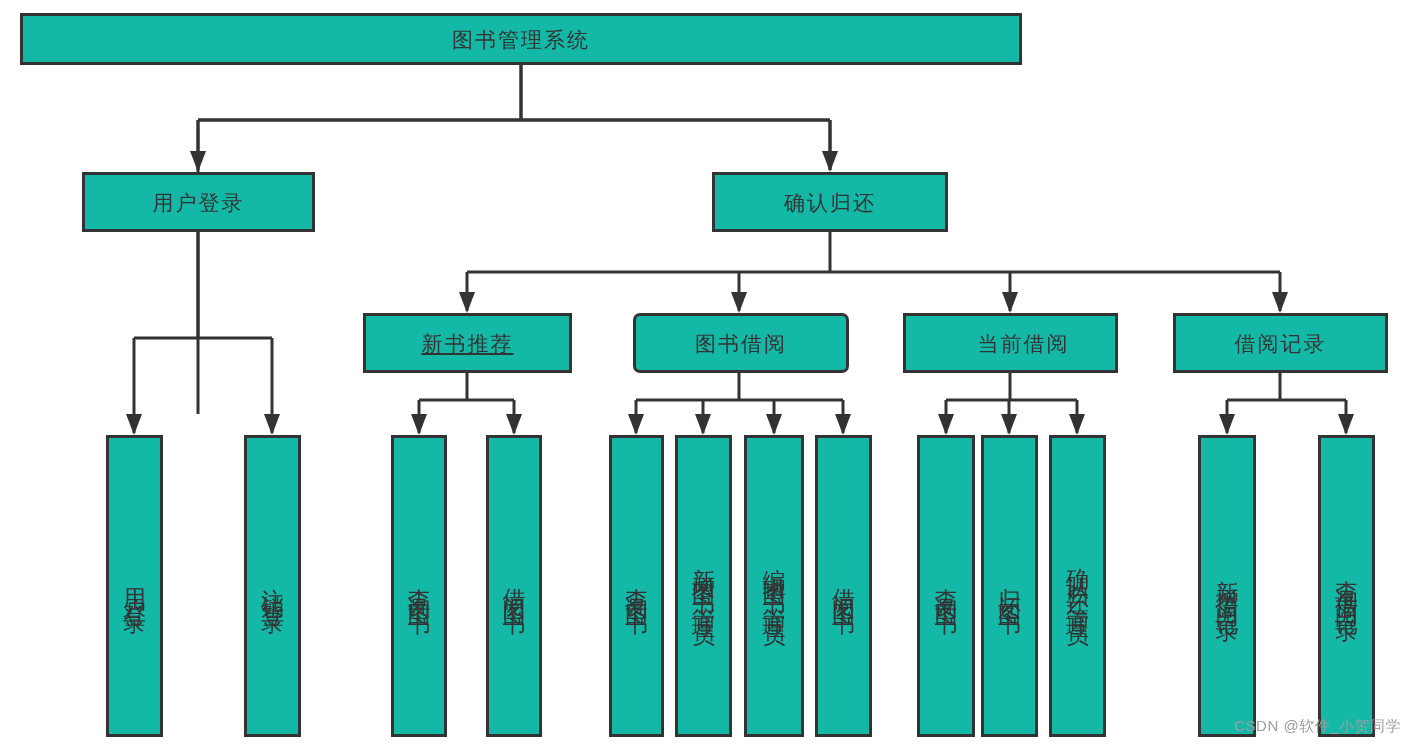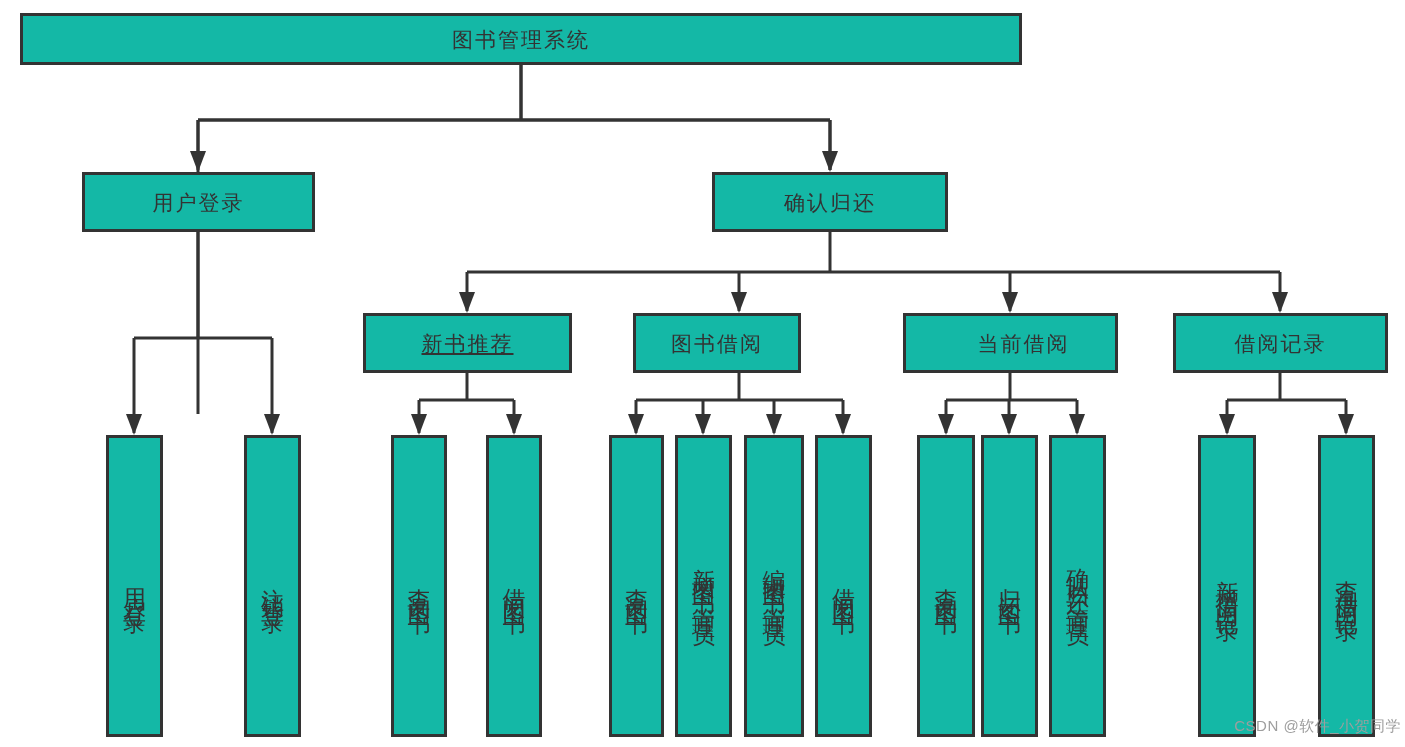--- a/index.html
+++ b/index.html
@@ -133,21 +133,21 @@
       <polygon points="1338,414 1354,414 1346,435"></polygon>
     </g>
   </svg>
 
   <div class="node h-box" style="left:20px; top:13px; width:1002px; height:52px;">图书管理系统</div>
 
   <div class="node h-box" style="left:82px; top:172px; width:233px; height:60px;">用户登录</div>
   <div class="node h-box" style="left:712px; top:172px; width:236px; height:60px;">确认归还</div>
 
   <div class="node h-box" style="left:363px; top:313px; width:209px; height:60px;text-decoration:underline;">新书推荐</div>
-  <div class="node h-box" style="left:633px; top:313px; width:168px; height:60px;">图书借阅</div>
+  <div class="node h-box" style="left:633px; top:313px; width:216px; height:60px;border-radius:7px;">图书借阅</div>
   <div class="node h-box" style="left:903px; top:313px; width:215px; height:60px;padding-left:26px;">当前借阅</div>
   <div class="node h-box" style="left:1173px; top:313px; width:215px; height:60px;">借阅记录</div>
 
   <div class="node v-box" style="left:106px; top:435px; width:57px; height:302px;">用户登录</div>
   <div class="node v-box" style="left:244px; top:435px; width:57px; height:302px;">注销登录</div>
 
   <div class="node v-box" style="left:391px; top:435px; width:56px; height:302px;">查询图书</div>
   <div class="node v-box" style="left:486px; top:435px; width:56px; height:302px;">借阅图书</div>
 
   <div class="node v-box" style="left:609px; top:435px; width:55px; height:302px;">查询图书</div>

